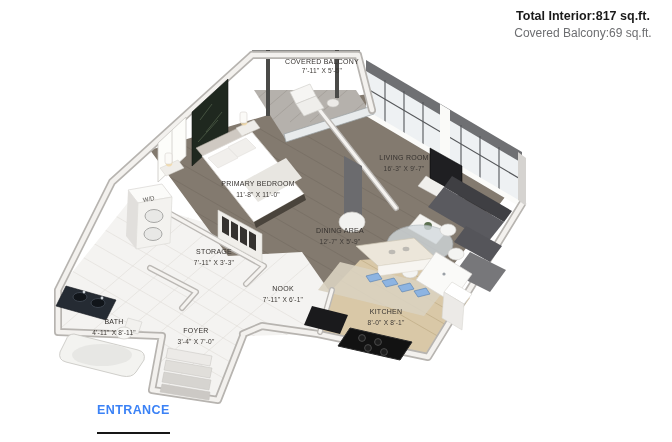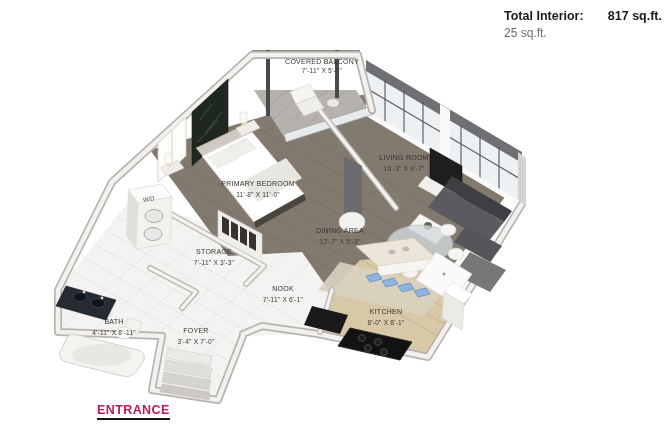--- a/index.html
+++ b/index.html
@@ -5,25 +5,25 @@
   html,body{margin:0;padding:0;background:#ffffff;}
   #stage{position:relative;width:672px;height:442px;background:#ffffff;overflow:hidden;
          font-family:"Liberation Sans",sans-serif;}
   #plan-svg{position:absolute;left:0;top:0;}
   .rm{font-family:"Liberation Sans",sans-serif;font-size:7px;fill:#35312e;
       text-anchor:middle;letter-spacing:.25px;}
   .rm2{font-family:"Liberation Sans",sans-serif;font-size:6.6px;fill:#3d3935;
       text-anchor:middle;letter-spacing:.2px;}
   .wd{font-family:"Liberation Sans",sans-serif;font-size:6px;fill:#55524e;text-anchor:middle;}
   #summary{position:absolute;top:8px;right:10px;width:158px;}
-  .sumrow{display:flex;justify-content:space-between;line-height:17px;}
+  .sumrow{display:flex;justify-content:center;line-height:17px;}
   .sumrow.bold{font-weight:bold;font-size:12.5px;color:#1a1a1a;}
   .sumrow.gray{font-size:12px;color:#6d6e71;}
   #entrance{position:absolute;left:97px;top:403px;font-size:12.5px;font-weight:bold;
-            color:#be185d;letter-spacing:.4px;border-bottom:2px solid #161616;padding-bottom:1px;}
+            color:#3b82f6;letter-spacing:.4px;border-bottom:2px solid #161616;padding-bottom:15px;}
 </style>
 </head>
 <body>
 
 <div id="stage">
 
 <svg id="plan-svg" width="672" height="442" viewBox="0 0 672 442">
   <defs>
     <clipPath id="cpDark">
           <path d="M150,150 L305,104 L368,94 L518,180 L425,302 L330,292 L302,252 L228,256 Z"></path>
@@ -293,19 +293,20 @@
   </g>
   <text class="wd" x="149" y="201" transform="rotate(-10 149 201)">W/D</text>
 </svg>
 
   <div id="summary">
     <div class="sumrow bold">
       <span>Total Interior:</span>
       <span>817 sq.ft.</span>
     </div>
     <div class="sumrow gray">
-      <span>25 sq.ft.</span>
+      <span>Covered Balcony:</span>
+      <span>69 sq.ft.</span>
     </div>
   </div>
 
   <div id="entrance">ENTRANCE</div>
 
 </div>
 
 </body></html>

